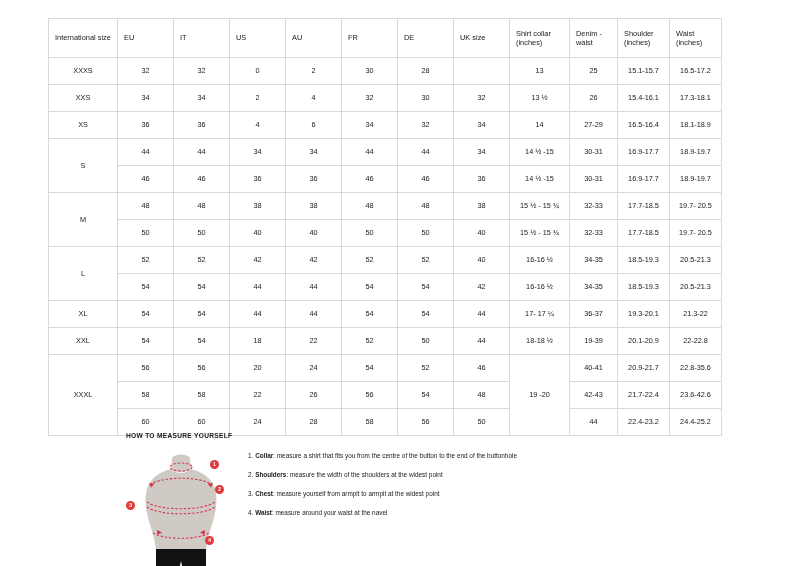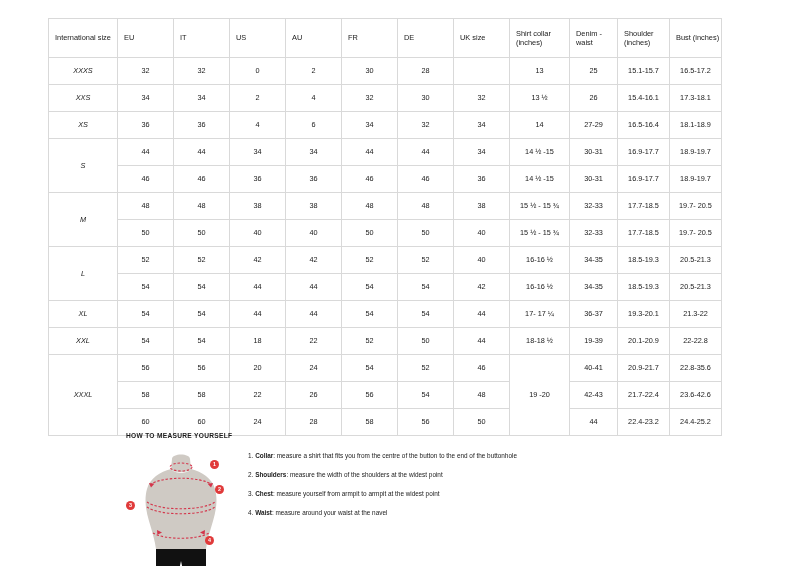--- a/index.html
+++ b/index.html
@@ -44,21 +44,20 @@
     height: 38px;
     font-size: 7.4px;
   }
   table.size-table thead td.hdr-left,
   table.size-table thead td.hdr-pad {
     text-align: left;
     padding-left: 6px;
   }
   td.intl-cell {
     text-align: center;
-    font-style: italic;
   }
   td.blank {
     border: 1px solid #d9d9d9;
   }
 
   
   col.c0 { width: 69px; }
   col.c1 { width: 56px; }
   col.c2 { width: 56px; }
   col.c3 { width: 56px; }
@@ -148,21 +147,21 @@
         <td class="hdr-pad">EU</td>
         <td class="hdr-pad">IT</td>
         <td class="hdr-pad">US</td>
         <td class="hdr-pad">AU</td>
         <td class="hdr-pad">FR</td>
         <td class="hdr-pad">DE</td>
         <td class="hdr-pad">UK size</td>
         <td class="hdr-left">Shirt collar (inches)</td>
         <td class="hdr-left">Denim - waist</td>
         <td class="hdr-left">Shoulder (inches)</td>
-        <td class="hdr-left">Bust (inches)</td>
+        <td class="hdr-left">Waist (inches)</td>
       </tr>
     </thead>
     <tbody id="table-body">
         <tr>
           <td class="intl-cell" rowspan="1">XXXS</td>
           <td>32</td>
           <td>32</td>
           <td>0</td>
           <td>2</td>
           <td>30</td>

